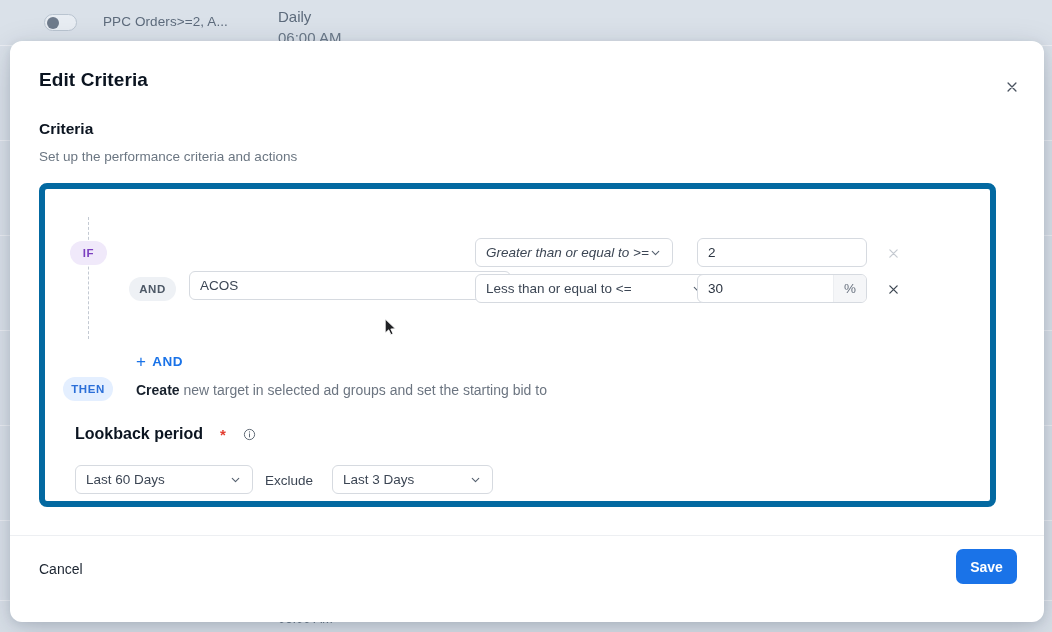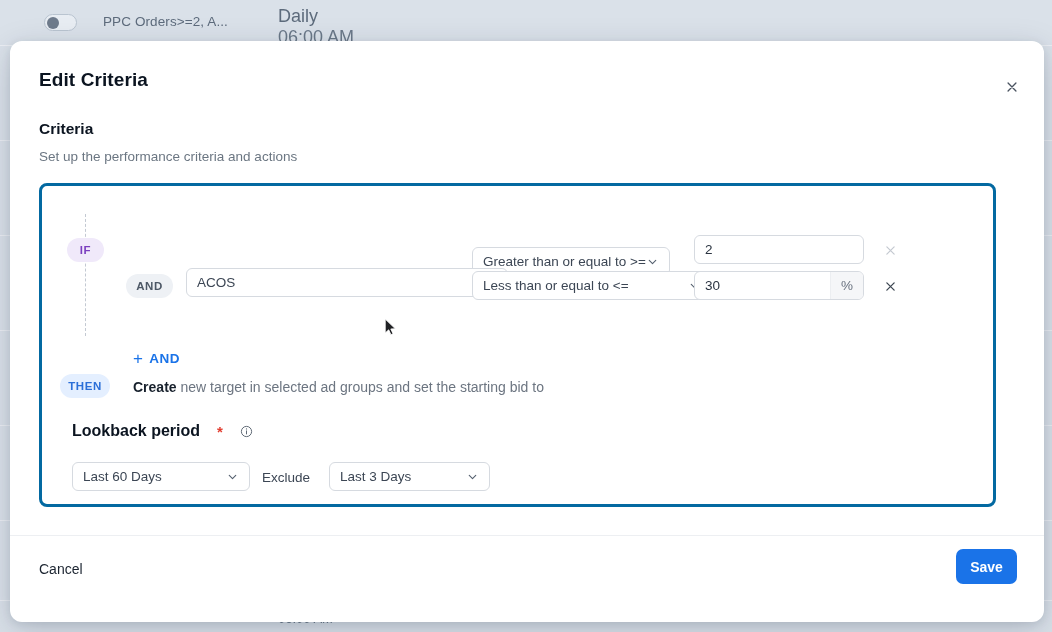--- a/index.html
+++ b/index.html
@@ -29,21 +29,21 @@
     content: ""; position: absolute; left: 2px; top: 2px;
     width: 12px; height: 12px; border-radius: 50%;
     background: #6e7b8c;
   }
   .bg-rule-name {
     position: absolute; left: 103px; top: 14px;
     font-size: 13.5px; color: #5d6b7c; letter-spacing: .1px;
   }
   .bg-sched {
     position: absolute; left: 278px; top: 6px;
-    font-size: 18px; color: #5d6b7c; line-height: 21px;
+    font-size: 15px; color: #5d6b7c; line-height: 21px;
   }
   .bg-sched-time { color: #6a7888; }
   .bg-bottom-time {
     position: absolute; left: 278px; top: 611px;
     font-size: 13px; color: #6a7888;
   }
 
   
   #modal {
     position: absolute;
@@ -75,21 +75,21 @@
   }
   .section-sub {
     position: absolute; left: 29px; top: 108px;
     font-size: 13.5px; color: #6b7682;
   }
 
   
   .criteria-card {
     position: absolute; left: 29px; top: 142px;
     width: 957px; height: 324px;
-    border: 3px solid #0369a1;
+    border: 6px solid #0369a1;
     border-radius: 8px;
     background: #fff;
   }
 
   
   .connector {
     position: absolute; left: 43px; top: 28px;
     width: 0; height: 122px;
     border-left: 1px dashed #c3c9d2;
   }
@@ -236,21 +236,21 @@
 
   <div class="section-title">Criteria</div>
   <div class="section-sub">Set up the performance criteria and actions</div>
 
   <div class="criteria-card">
 
     <div class="connector"></div>
 
     <div class="badge badge-if">IF</div>
 
-    <div class="field" style="left:430px; top:61px; width:198px;">
+    <div class="field" style="left:430px; top:49px; width:198px;font-style:italic;">
       <span class="val">Greater than or equal to &gt;=</span>
       <svg class="chev" viewBox="0 0 16 16" fill="none" stroke="currentColor" stroke-width="1.4" stroke-linecap="round" stroke-linejoin="round">
           <path d="M4 6.5 L8 10.5 L12 6.5"></path>
         </svg>
     </div>
     <div class="text-input" style="left:652px; top:49px; width:170px;">
       <span class="tval">2</span>
     </div>
     <button class="row-remove dim" style="left:839px; top:55px;">
       <svg viewBox="0 0 16 16" width="13" height="13" fill="none" stroke="currentColor" stroke-width="1.5" stroke-linecap="round">

